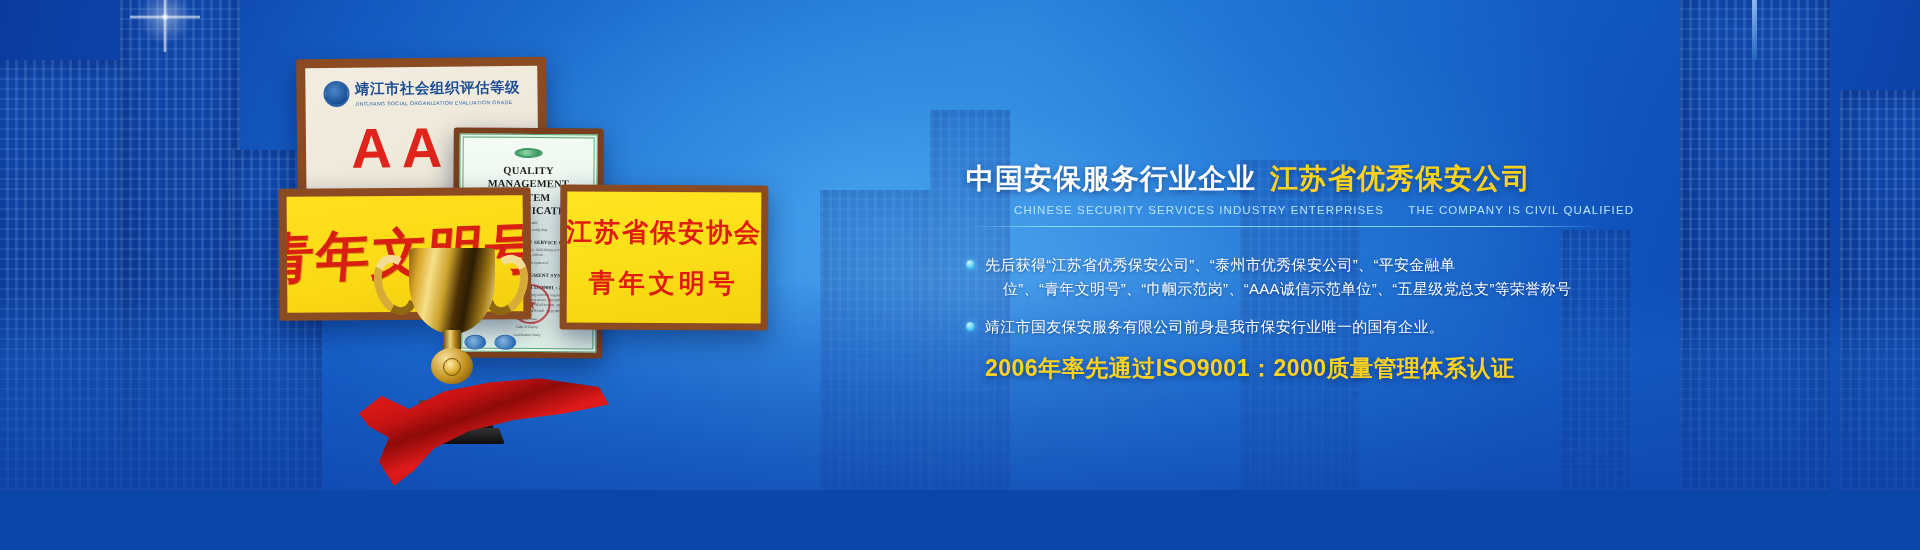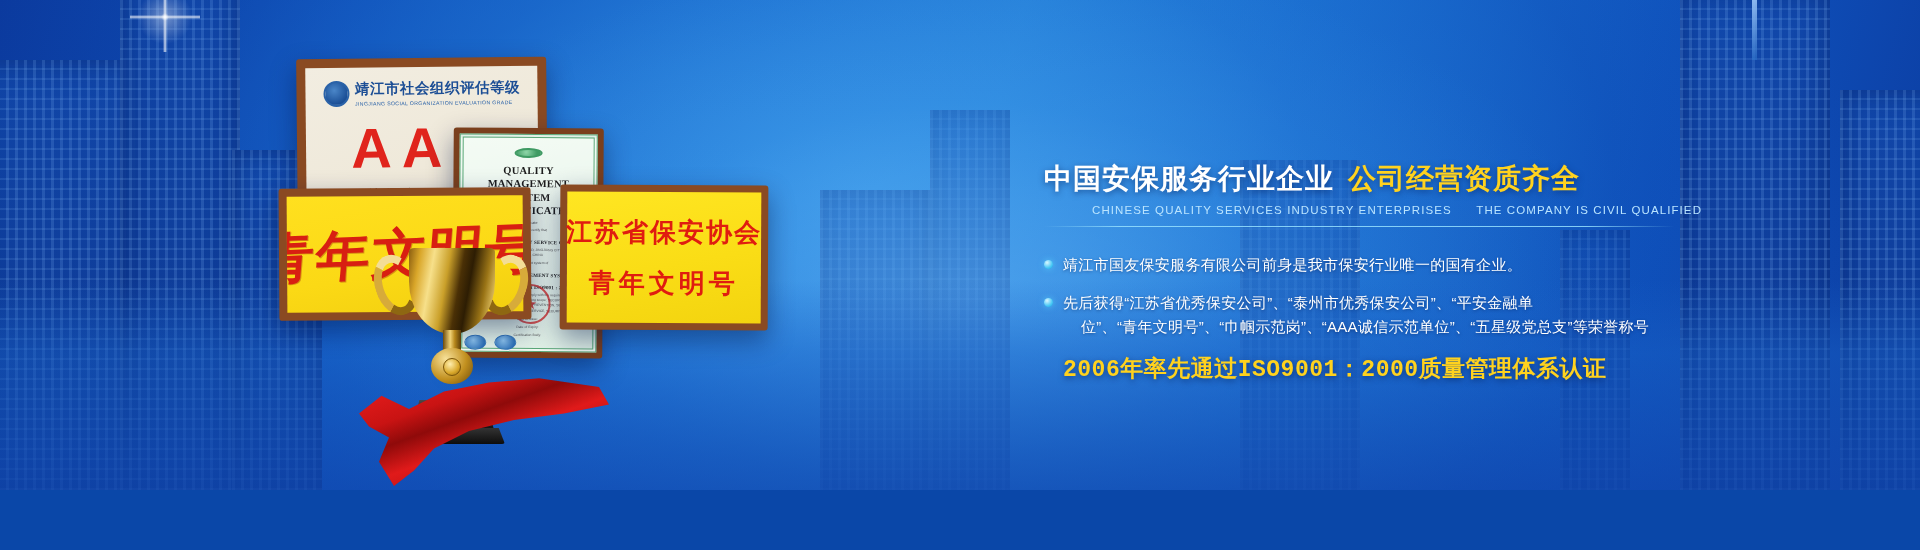--- a/index.html
+++ b/index.html
@@ -229,21 +229,21 @@
     clip-path: polygon(6% 0, 94% 0, 100% 100%, 0 100%);
   }
   .ribbon {
     position: absolute; left: -8px; top: 128px; width: 250px; height: 110px;
     background: linear-gradient(160deg, #ef1f1f 0%, #c91313 28%, #8f0a0a 40%, #e01a1a 55%, #b81010 75%, #f02424 100%);
     clip-path: polygon(0% 34%, 9% 18%, 20% 30%, 34% 14%, 52% 6%, 72% 2%, 96% 10%, 100% 26%, 82% 34%, 62% 40%, 44% 50%, 30% 66%, 22% 86%, 14% 100%, 8% 78%, 12% 56%, 4% 46%);
     filter: drop-shadow(0 6px 14px rgba(60,0,0,.4));
   }
 
   
-  .copy { position: absolute; left: 1044px; top: 160px; width: 700px; }
+  .copy { position: absolute; left: 966px; top: 160px; width: 700px; }
 
   .headline { display: flex; align-items: baseline; gap: 14px; white-space: nowrap; }
   .headline .h-white {
     font-size: 28px; font-weight: bold; color: #ffffff;
     letter-spacing: 1px;
     text-shadow: 0 2px 6px rgba(0,30,90,.55);
   }
   .headline .h-yellow {
     font-size: 28px; font-weight: bold; color: #ffd21e;
     letter-spacing: 1px;
@@ -278,21 +278,20 @@
     text-shadow: 0 1px 3px rgba(0,25,80,.5);
     letter-spacing: .3px;
   }
   .btext .l2 { display: block; padding-left: 18px; }
 
   .highlight {
     margin-top: 6px; margin-left: 19px;
     font-size: 23px; font-weight: bold; color: #ffd21e;
     letter-spacing: .5px; white-space: nowrap;
     text-shadow: 0 2px 6px rgba(0,30,90,.6);
-    font-family: Liberation Mono, monospace;
   }
 </style>
 </head>
 <body>
 
 <div class="banner">
 
   <div class="skyline">
     <div class="bldg" style="left:-30px;  width:170px; height:430px;"></div>
     <div class="bldg" style="left:120px;  width:120px; height:520px;"></div>
@@ -378,45 +377,45 @@
         <div class="assoc-l2">青年文明号</div>
       </div>
     </div>
 
   </div>
 
   <div class="copy">
 
     <div class="headline">
       <span class="h-white">中国安保服务行业企业</span>
-      <span class="h-yellow">公司经营资质齐全</span>
+      <span class="h-yellow">江苏省优秀保安公司</span>
     </div>
 
     <div class="subline">
-      <span>CHINESE QUALITY SERVICES INDUSTRY ENTERPRISES</span>
+      <span>CHINESE SECURITY SERVICES INDUSTRY ENTERPRISES</span>
       <span class="gap"></span>
       <span>THE COMPANY IS CIVIL QUALIFIED</span>
     </div>
 
     <div class="divider"></div>
 
     <div class="bullets">
-
-      <div class="bullet">
-        <span class="dot"></span>
-        <span class="btext">靖江市国友保安服务有限公司前身是我市保安行业唯一的国有企业。</span>
-      </div>
 
       <div class="bullet">
         <span class="dot"></span>
         <span class="btext">
           <span>先后获得“江苏省优秀保安公司”、“泰州市优秀保安公司”、“平安金融单</span>
           <span class="l2">位”、“青年文明号”、“巾帼示范岗”、“AAA诚信示范单位”、“五星级党总支”等荣誉称号</span>
         </span>
       </div>
 
+      <div class="bullet">
+        <span class="dot"></span>
+        <span class="btext">靖江市国友保安服务有限公司前身是我市保安行业唯一的国有企业。</span>
+      </div>
+
     </div>
 
     <div class="highlight">2006年率先通过ISO9001：2000质量管理体系认证</div>
 
   </div>
 
 </div>
 
 </body></html>

